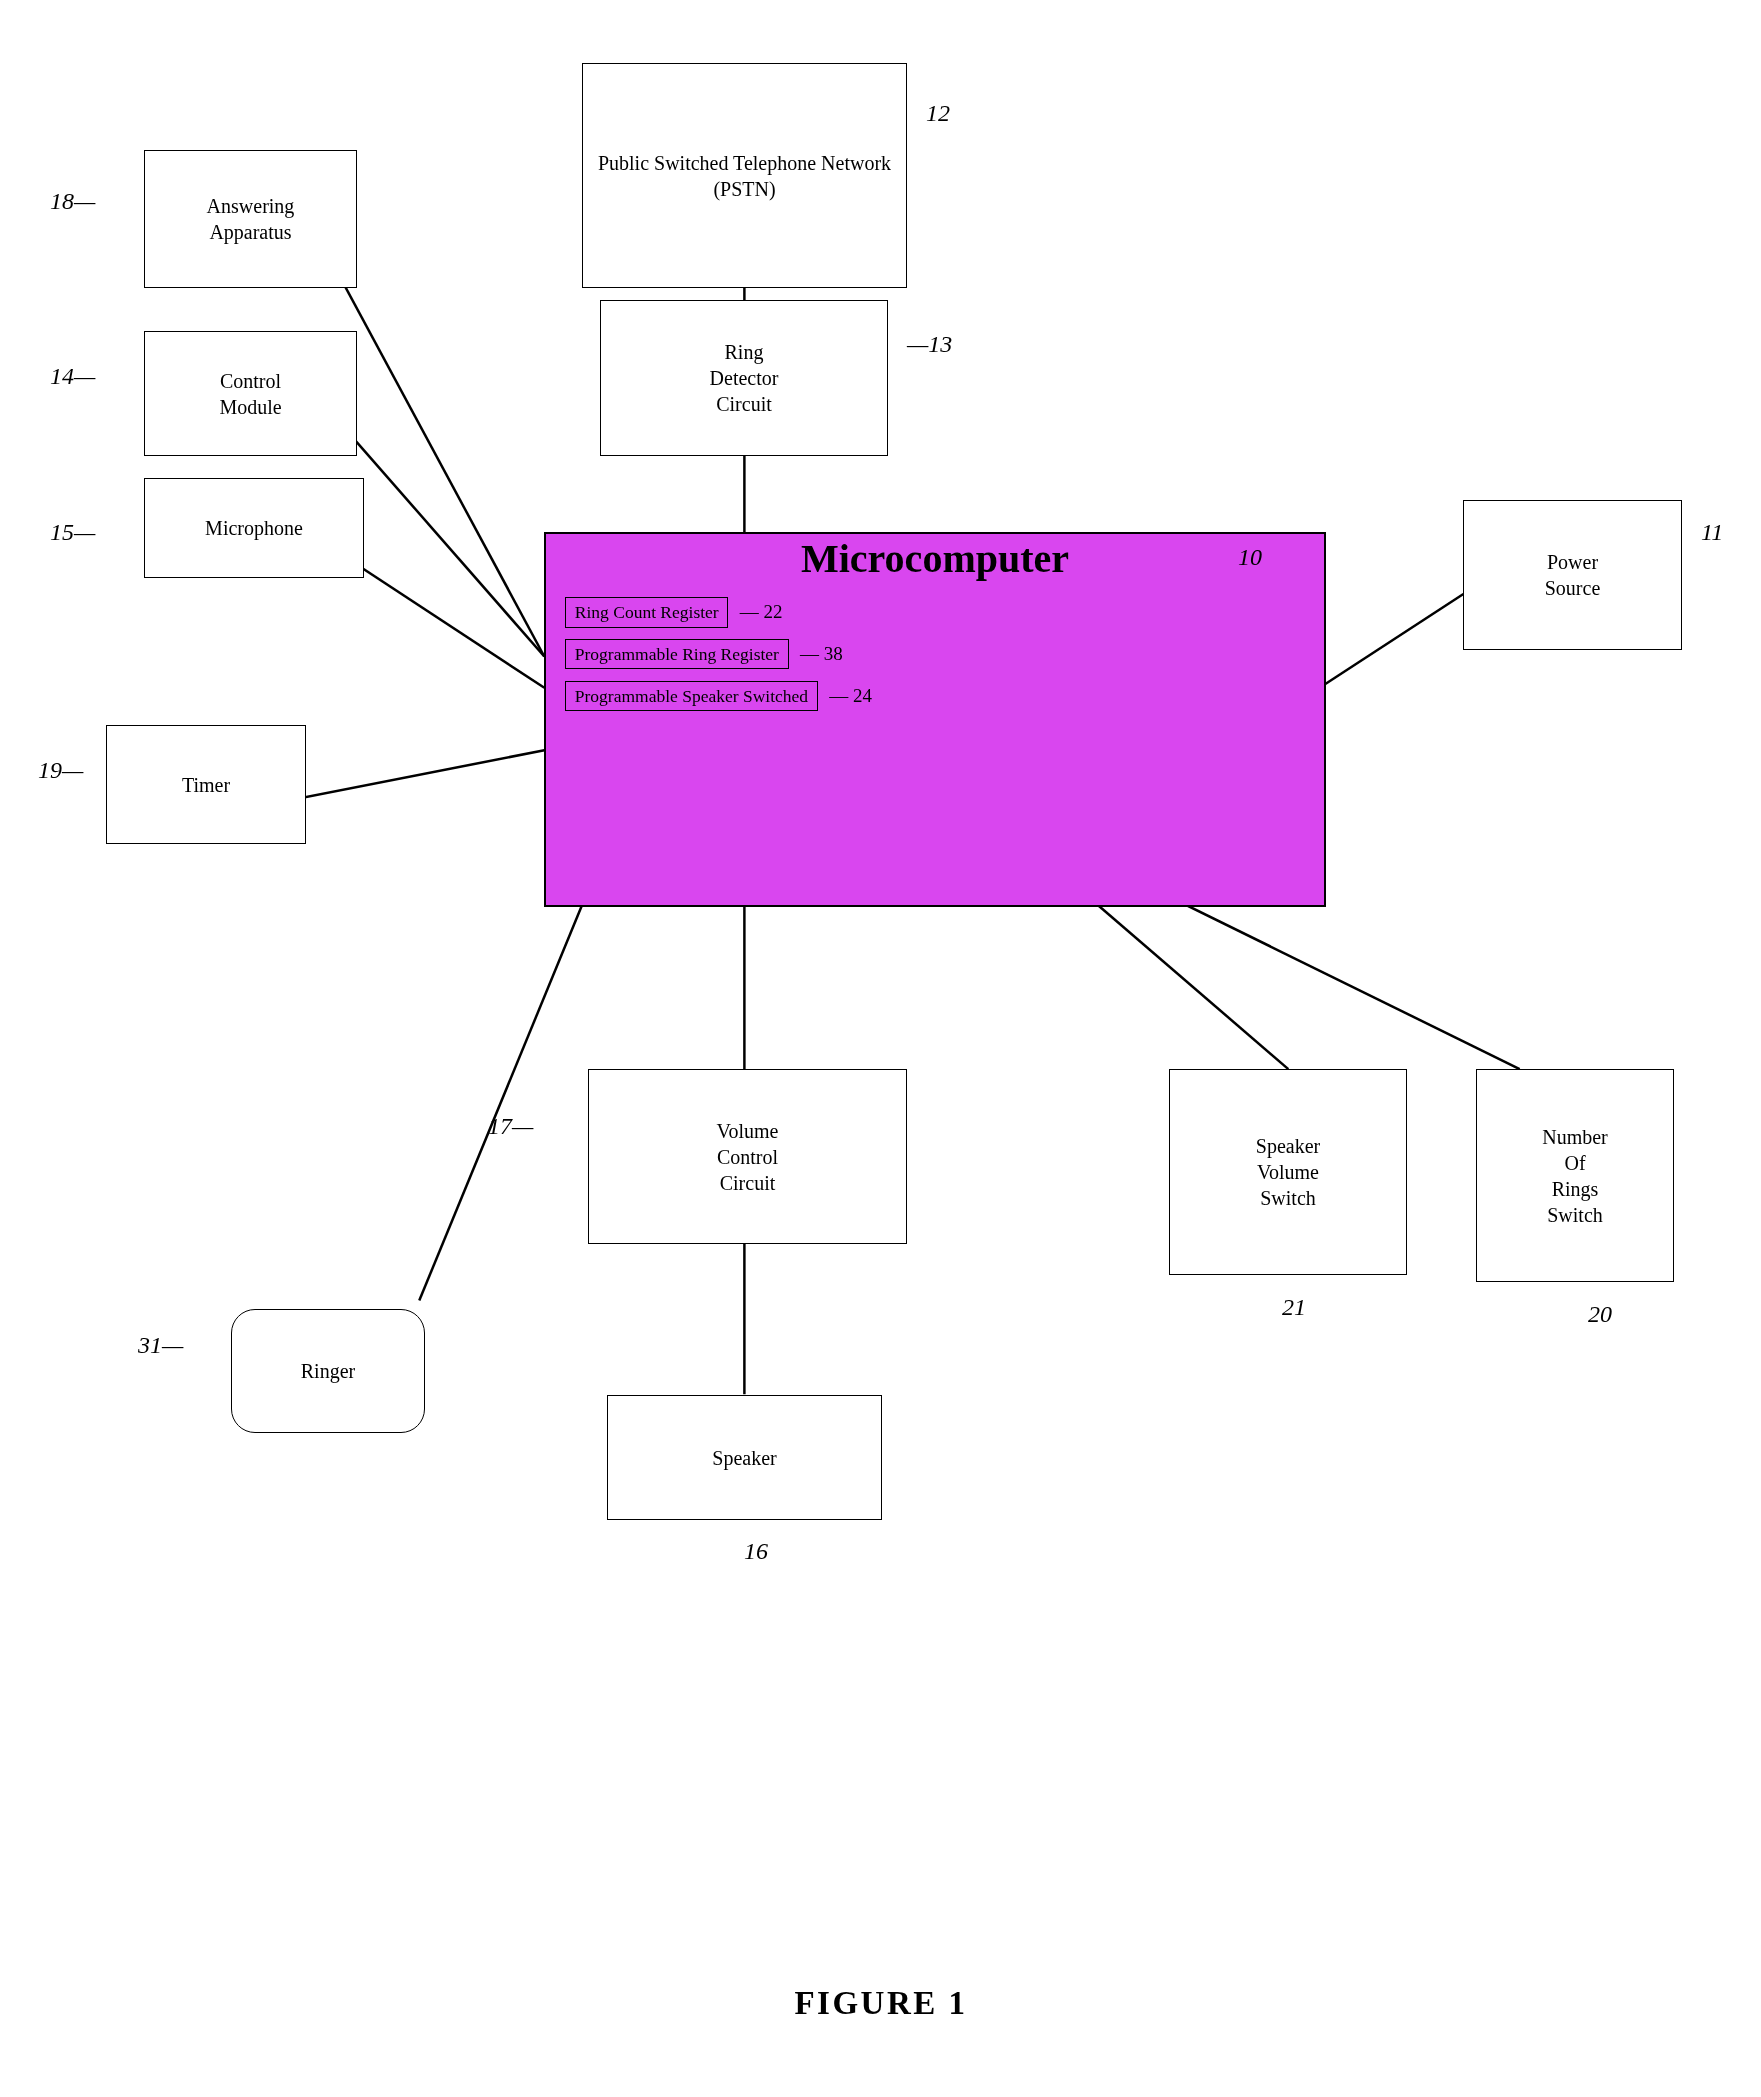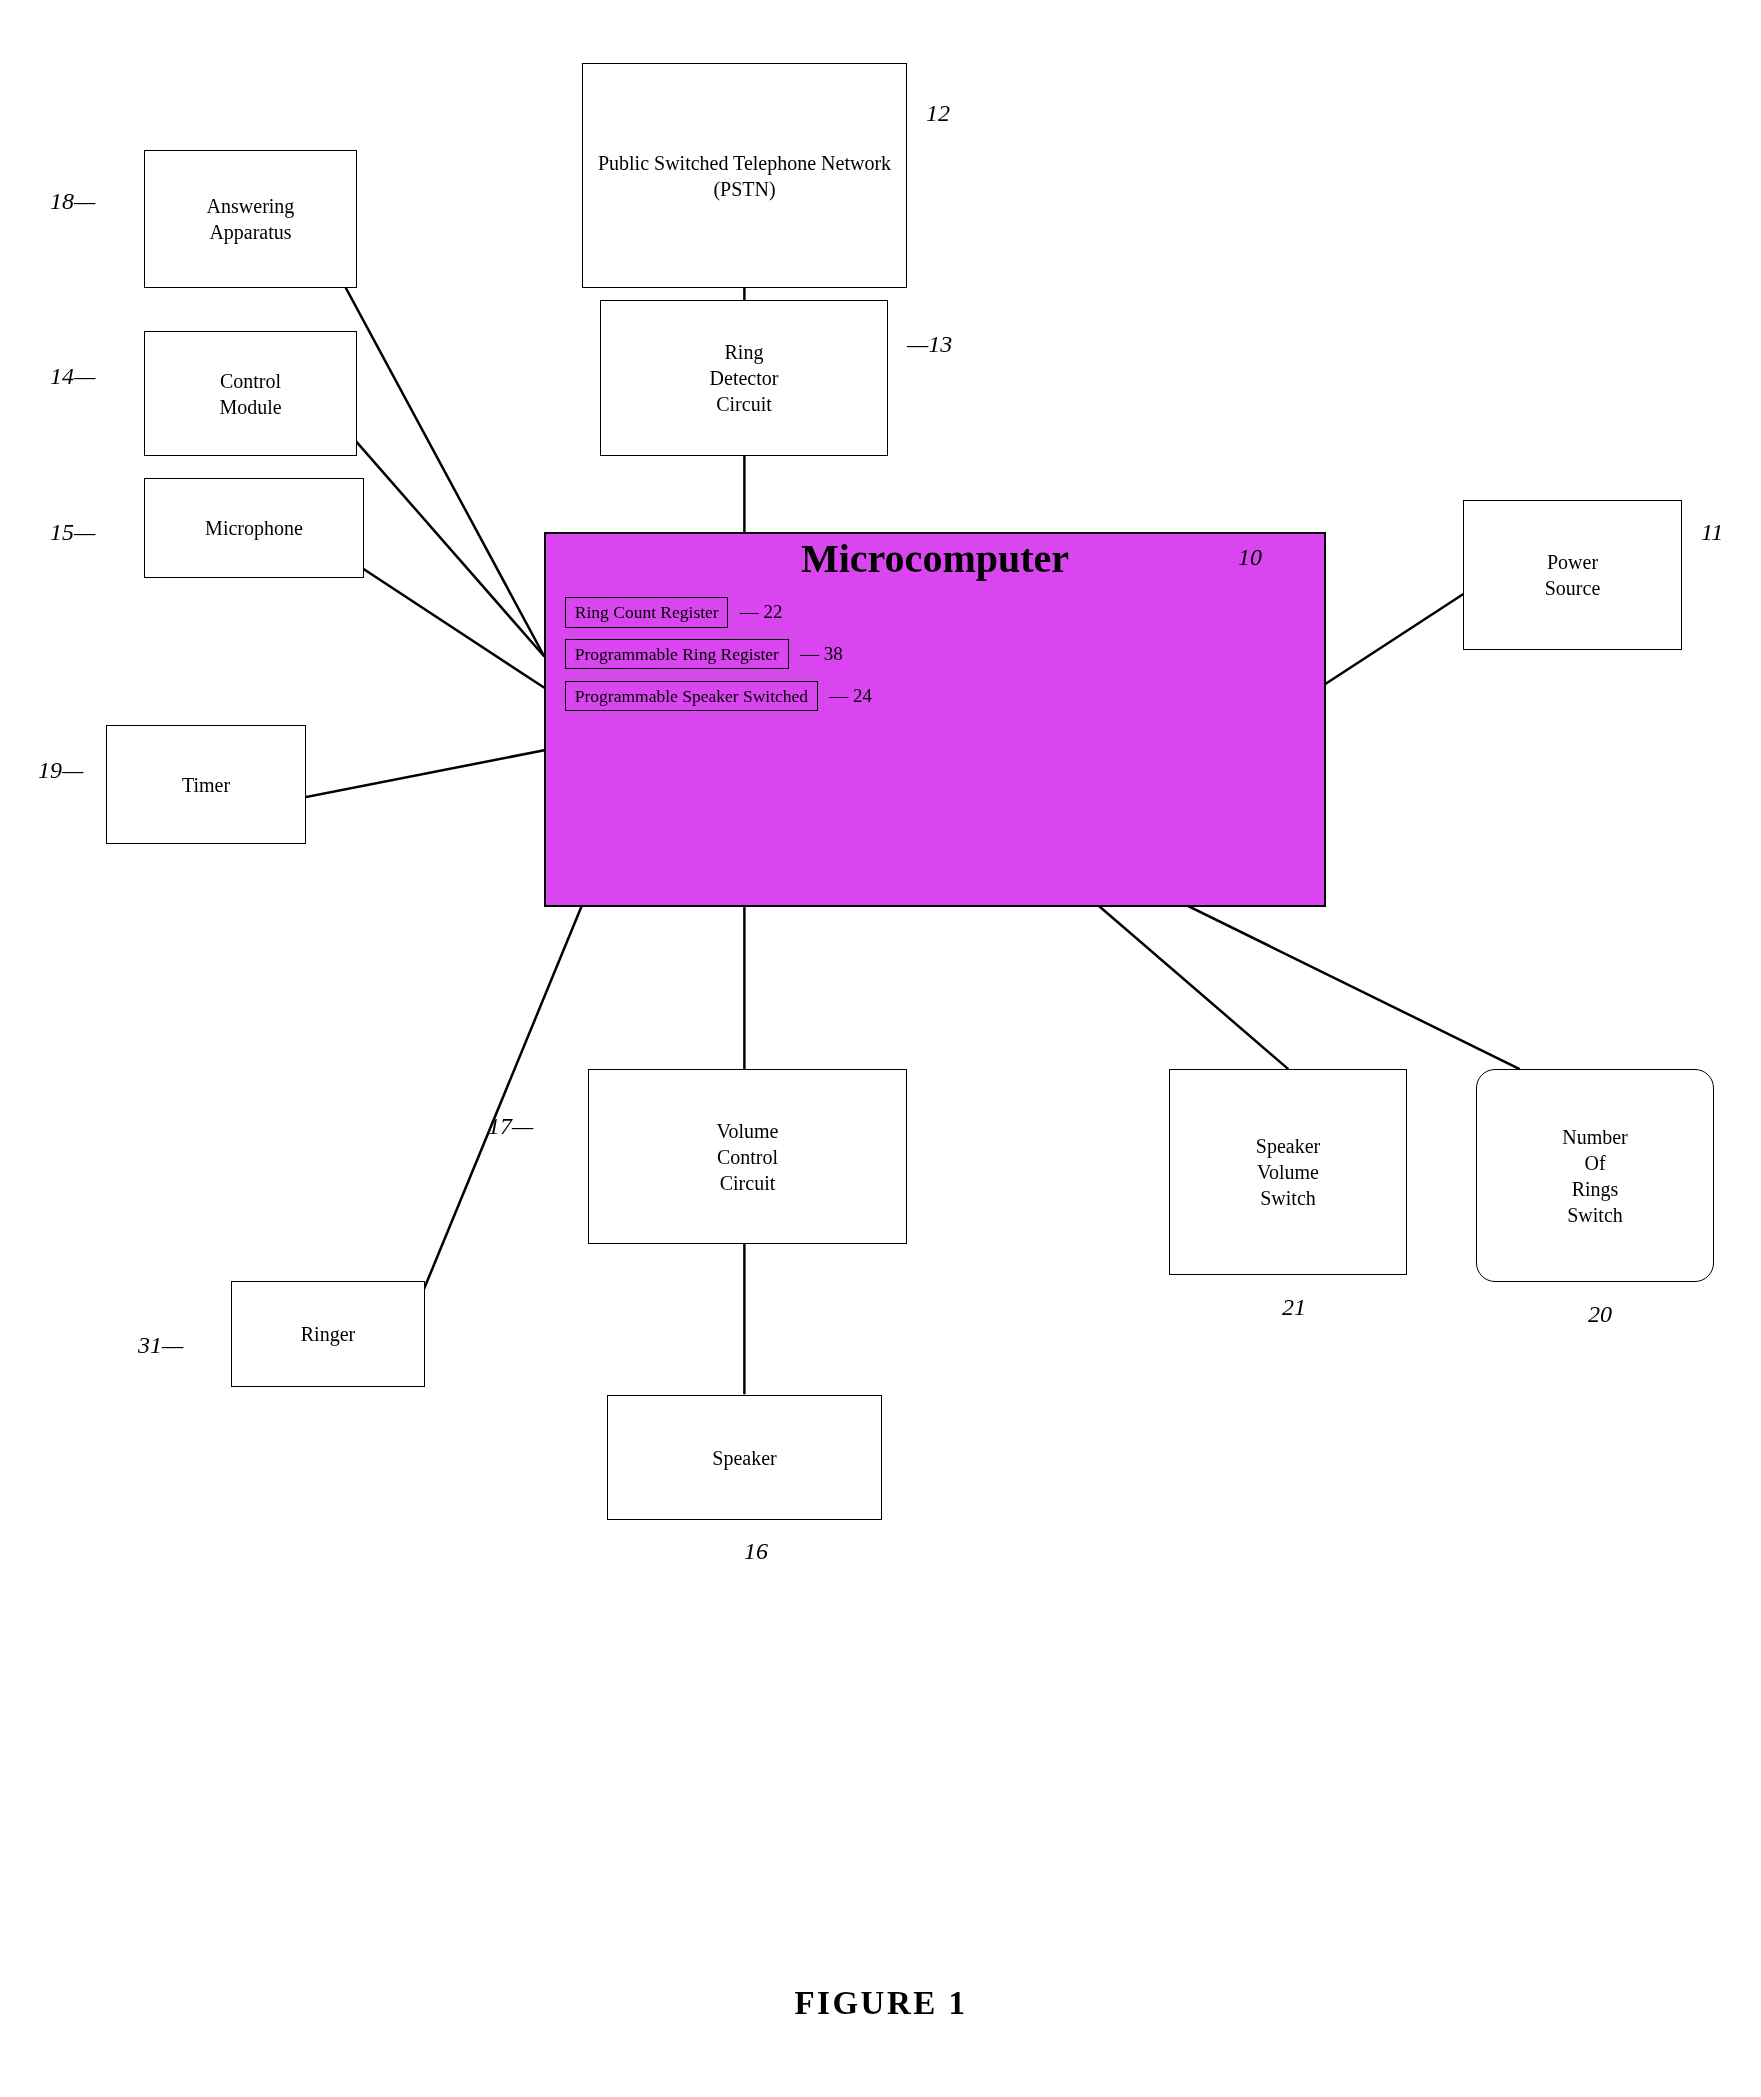--- a/index.html
+++ b/index.html
@@ -157,41 +157,41 @@
       </div>
     </div>
   </div>
   <span class="label-num" style="left:1238px; top:544px;">10</span>
 
   <div class="box" style="left:1463px; top:500px; width:219px; height:150px;">
     <span>Power<br>Source</span>
   </div>
   <span class="label-num" style="left:1701px; top:519px;">11</span>
 
-  <div class="box" style="left:231px; top:1281px; width:194px; height:106px;">
+  <div class="box" style="left:231px; top:1309px; width:194px; height:124px;border-radius:24px;">
     <span>Ringer</span>
   </div>
   <span class="label-num" style="left:138px; top:1332px;">31—</span>
 
   <div class="box" style="left:588px; top:1069px; width:319px; height:175px;">
     <span>Volume<br>Control<br>Circuit</span>
   </div>
   <span class="label-num" style="left:488px; top:1113px;">17—</span>
 
   <div class="box" style="left:607px; top:1395px; width:275px; height:125px;">
     <span>Speaker</span>
   </div>
   <span class="label-num" style="left:744px; top:1538px; text-align:center;">16</span>
 
   <div class="box" style="left:1169px; top:1069px; width:238px; height:206px;">
     <span>Speaker<br>Volume<br>Switch</span>
   </div>
   <span class="label-num" style="left:1282px; top:1294px; text-align:center;">21</span>
 
-  <div class="box" style="left:1476px; top:1069px; width:238px; height:213px;border-radius:19px;">
+  <div class="box" style="left:1476px; top:1069px; width:198px; height:213px;">
     <span>Number<br>Of<br>Rings<br>Switch</span>
   </div>
   <span class="label-num" style="left:1588px; top:1301px; text-align:center;">20</span>
 
   <div class="figure-caption">FIGURE 1</div>
 
 </div>
 
 
 </body></html>

